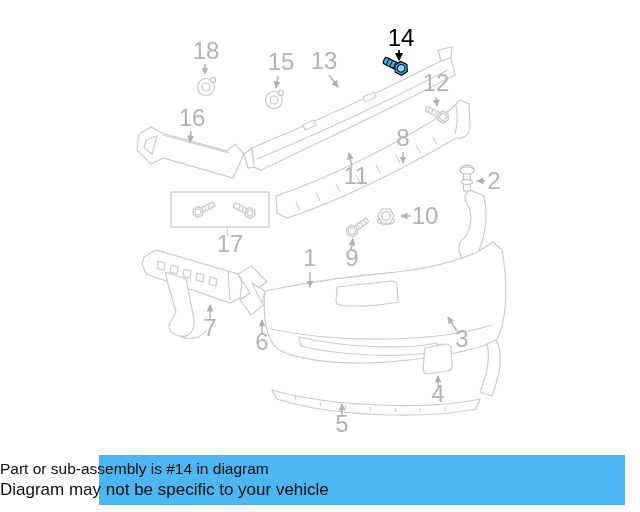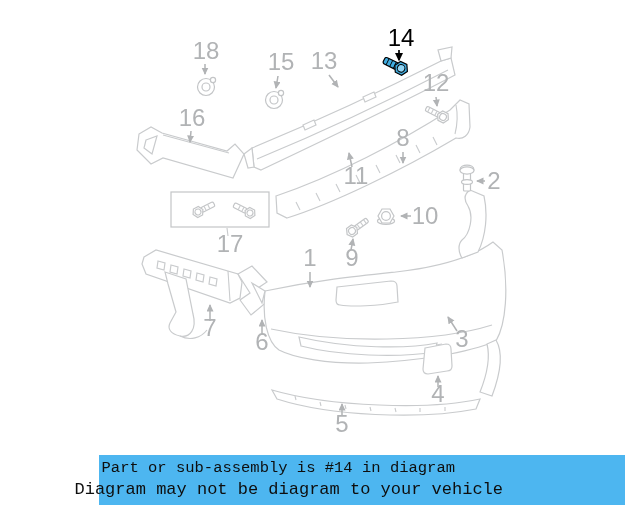--- a/index.html
+++ b/index.html
@@ -18,21 +18,21 @@
   .pline{stroke:#c9cbcd;stroke-width:1.1;fill:none;}
   .arrow{stroke:#b1b3b5;stroke-width:1.5;fill:none;}
   .arrow-black{stroke:#000000;stroke-width:1.7;fill:none;}
   .hw{stroke:#c3c5c7;stroke-width:1.2;fill:#ffffff;}
   .banner{
     position:absolute;left:99px;top:455px;width:526px;height:50px;
     background:#4db6f0;
   }
   .banner-text{
     position:absolute;left:-99px;top:3px;width:503px;
-    text-align:right;color:#0e0e0e;font-family:Liberation Mono, monospace;
+    text-align:left;color:#0e0e0e;
   }
   .banner-text .l1{font-size:15.5px;line-height:21px;padding-right:48px;}
   .banner-text .l2{font-size:17px;line-height:22px;}
 </style>
 </head>
 <body>
 
 <div id="stage">
 
   <svg width="640" height="512" viewBox="0 0 640 512">
@@ -205,17 +205,17 @@
     <text x="281" y="70">15</text>
     <text x="192" y="126">16</text>
     <text x="230" y="252">17</text>
     <text x="206" y="59">18</text>
   </svg>
 
   
   <div class="banner">
     <div class="banner-text">
       <div class="l1">Part or sub-assembly is #14 in diagram</div>
-      <div class="l2">Diagram may not be diagram to your vehicle</div>
+      <div class="l2">Diagram may not be specific to your vehicle</div>
     </div>
   </div>
 
 </div>
 
 </body></html>

